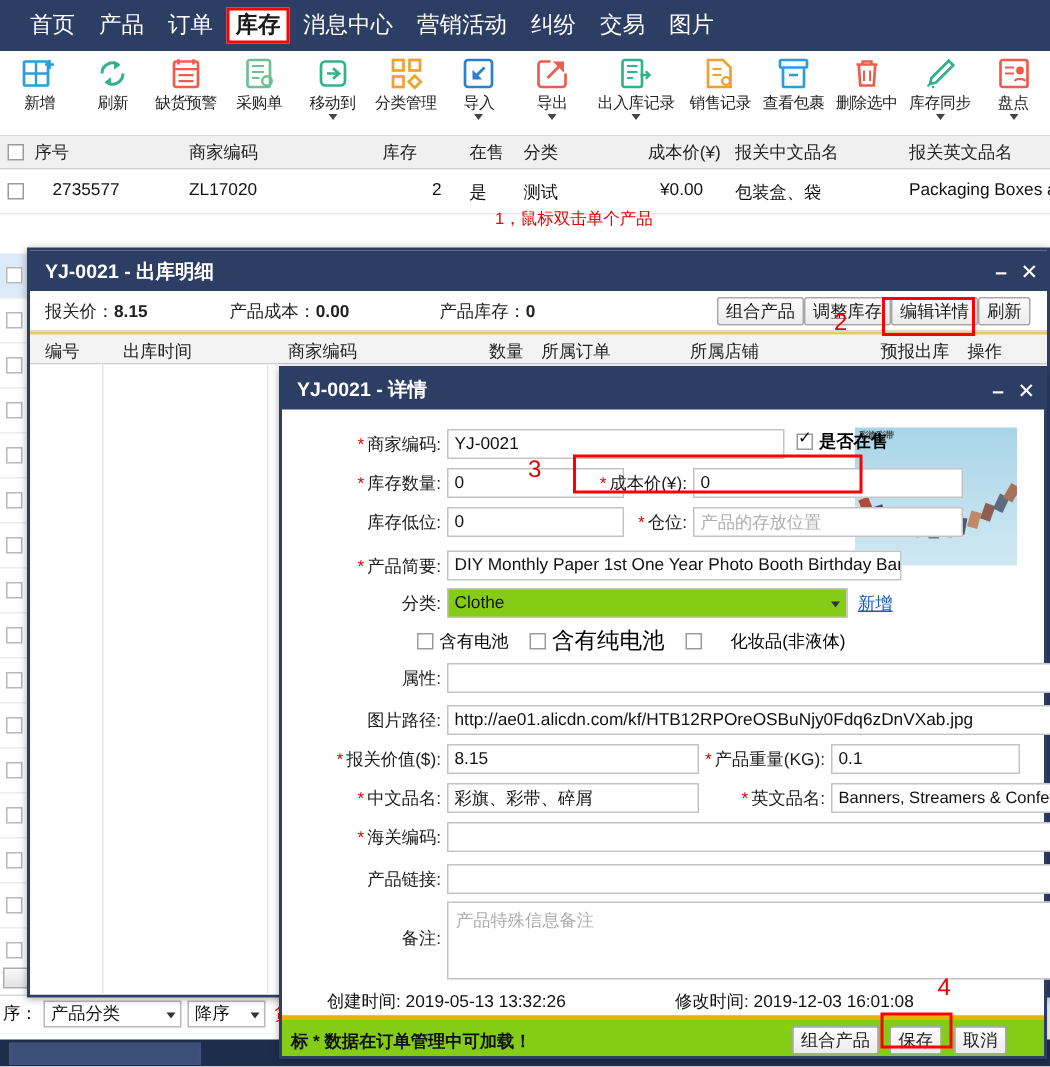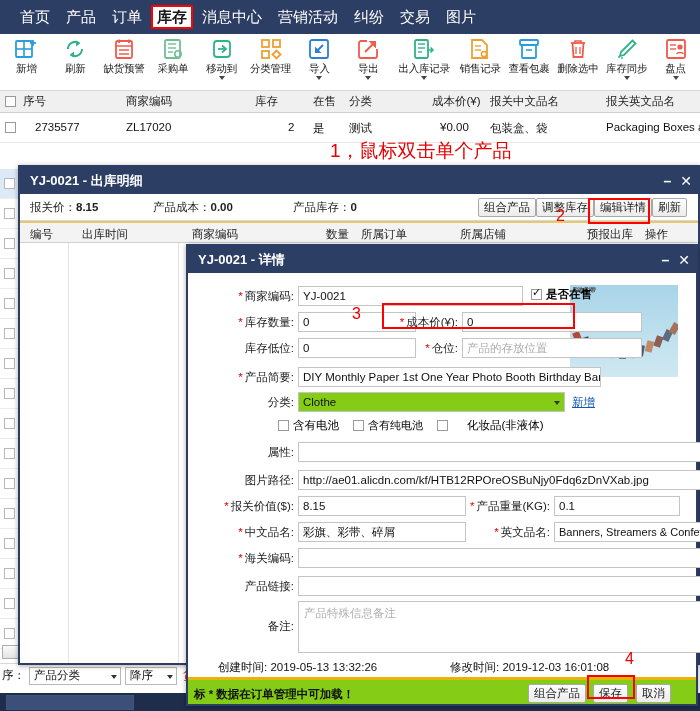--- a/index.html
+++ b/index.html
@@ -90,21 +90,21 @@
     position: absolute; left: 0; width: 700px; height: 30px;
     border-bottom: 1px solid #ececec;
   }
   .empty-row .chk {
     position: absolute; left: 4px; top: 9px;
     width: 11px; height: 11px; border: 1px solid #b8b8b8; background: #fff;
   }
 
   
   .annot {
-    position: absolute; color: #e60000; font-size: 19px;
+    position: absolute; color: #e60000; font-size: 11px;
     white-space: nowrap; font-family: "Liberation Sans", sans-serif;
   }
   .annot-num {
     position: absolute; color: #e60000; font-size: 16px;
     font-weight: normal; white-space: nowrap;
   }
   .red-box {
     position: absolute; border: 2px solid #ff0000; background: transparent;
     pointer-events: none;
   }
@@ -599,21 +599,21 @@
         <span>Clothe</span>
         <span class="arw"></span>
       </div>
       <span class="link" style="margin-left:7px;">新增</span>
     </div>
 
     <div class="form-row" style="left:90px; top:172px;">
       <span class="cbx"></span>
       <span style="font-size:11.5px; margin-left:4px;">含有电池</span>
       <span class="cbx" style="margin-left:14px;"></span>
-      <span style="font-size:11px; margin-left:4px;">含有纯电池</span>
+      <span style="font-size:15px; margin-left:4px;">含有纯电池</span>
       <span class="cbx" style="margin-left:14px;"></span>
       <span style="font-size:11.5px; margin-left:19px;">化妆品(非液体)</span>
     </div>
 
     <div class="form-row" style="left:28px; top:196px;">
       <span class="f-label" style="width:78px;">属性:</span>
       <div class="f-input" style="width:429px; margin-left:4px;"></div>
     </div>
 
     <div class="form-row" style="left:28px; top:224px;">

